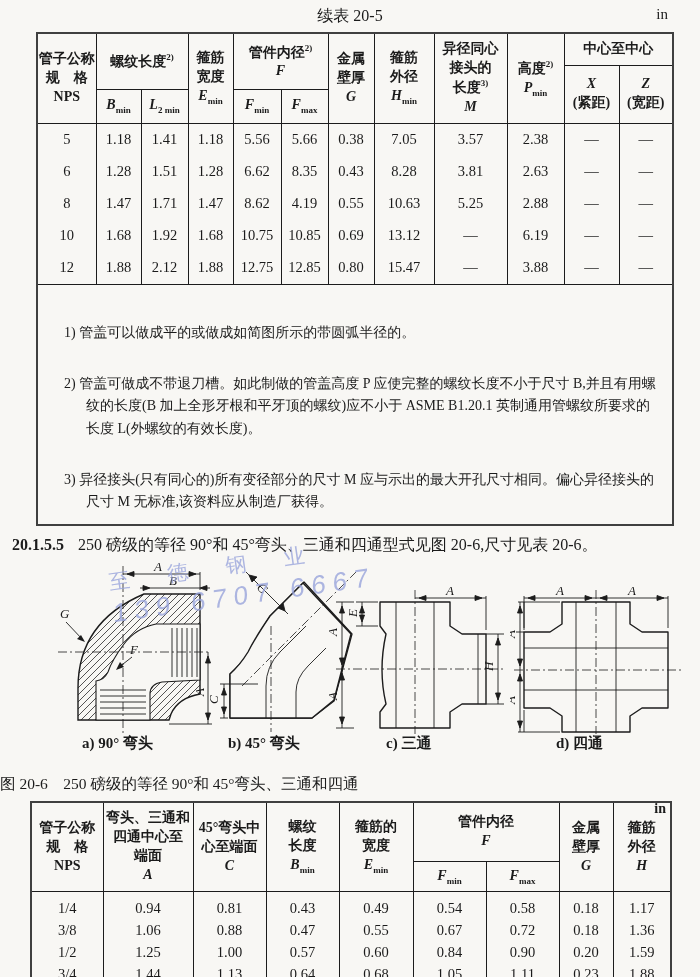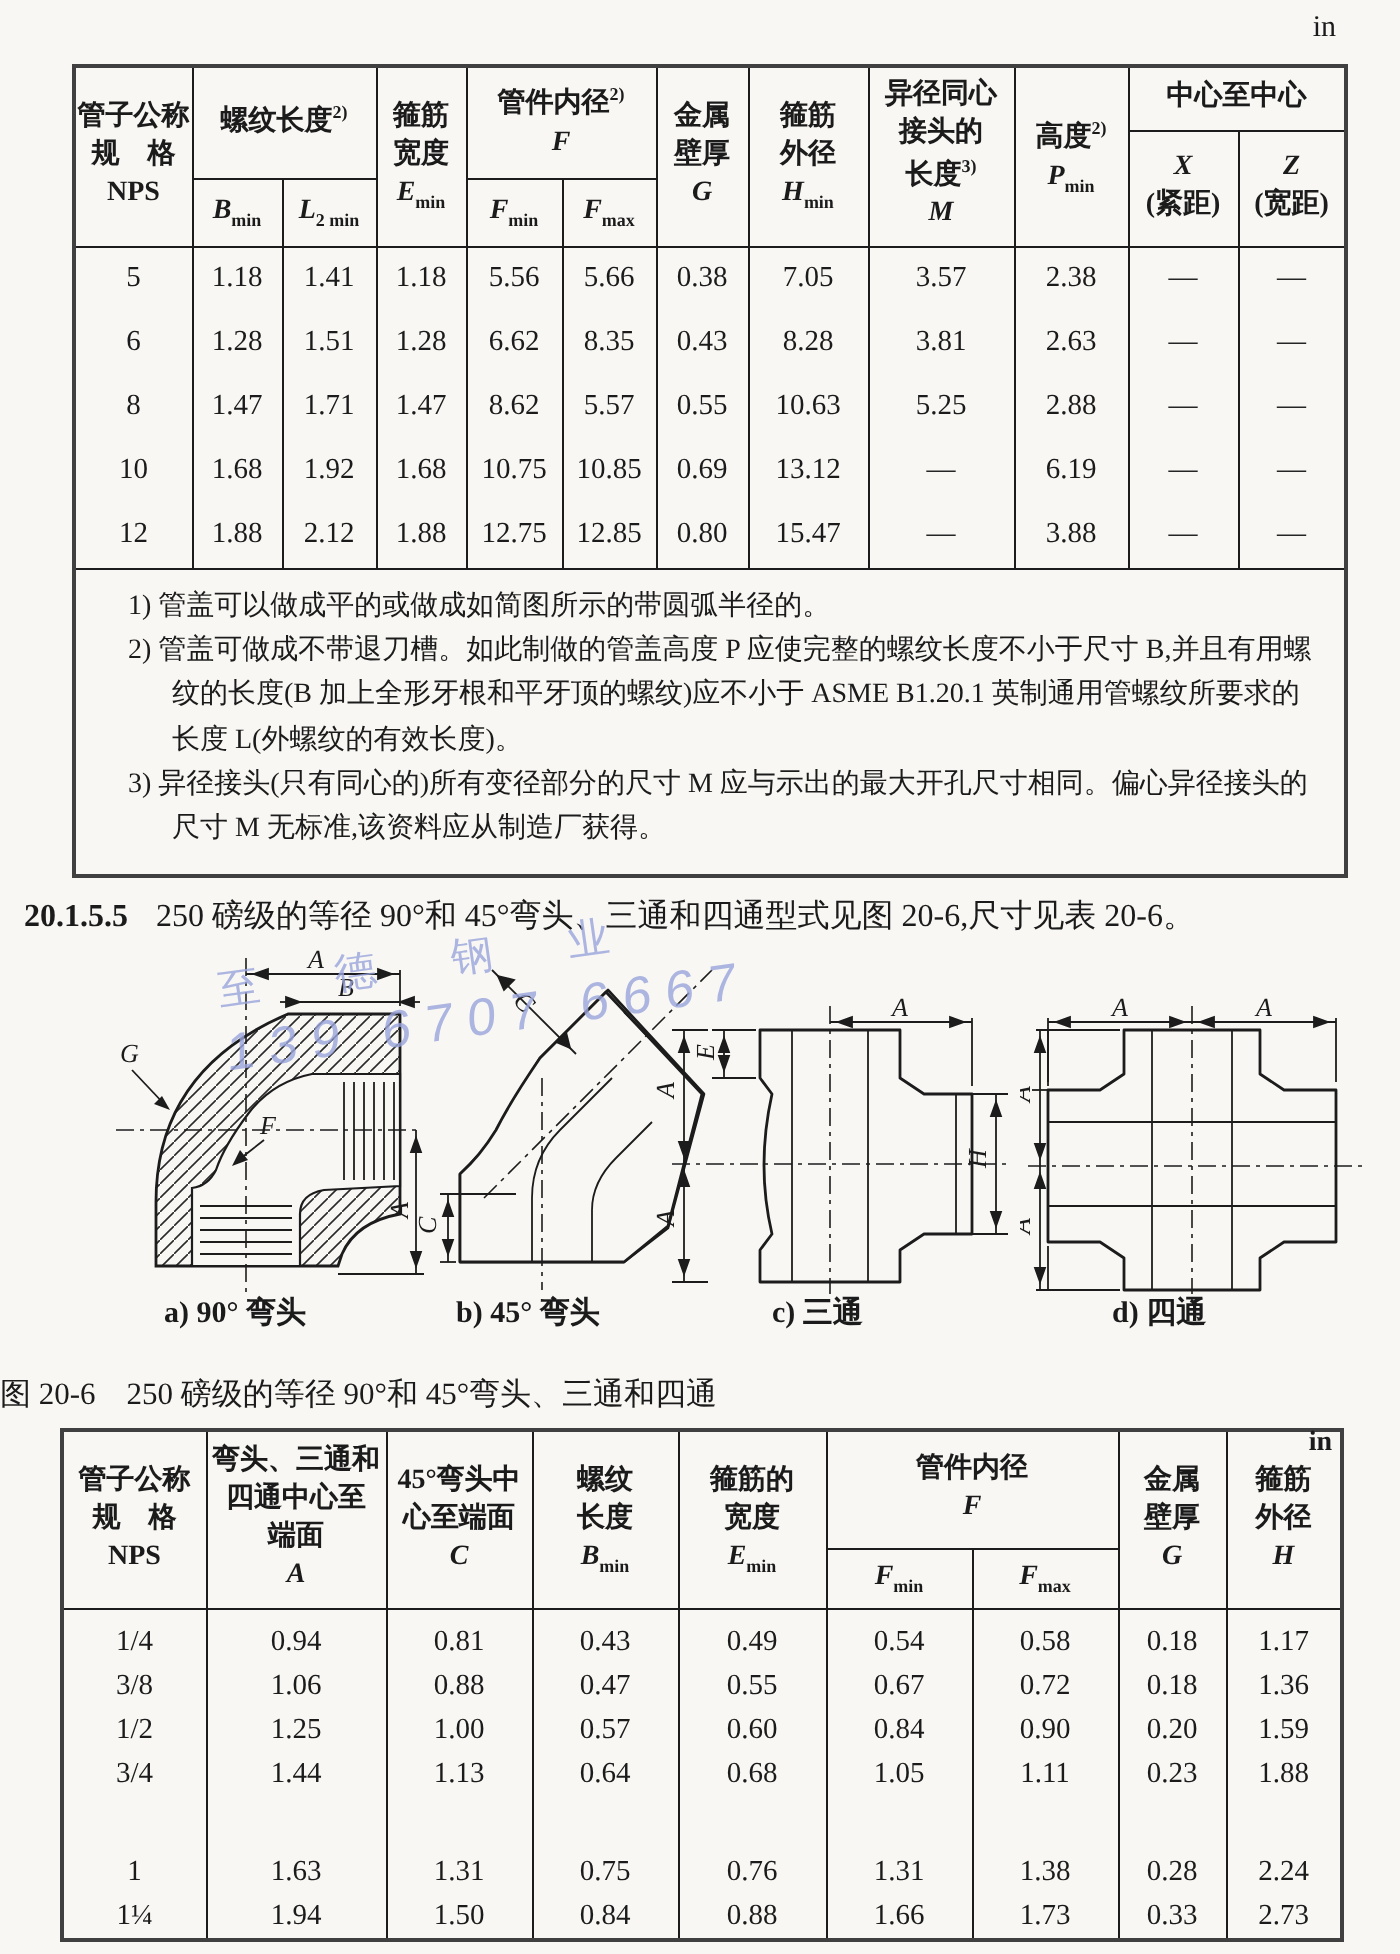--- a/index.html
+++ b/index.html
@@ -50,20 +50,21 @@
   tr.notes-row td{
     border-top:1.4px solid #1c1c1c;
     text-align:left;
     padding:8px 14px 10px 26px;
     font-size:14px;
   }
   .note-line{
     padding-left:22px;
     text-indent:-22px;
     line-height:1.6;
+    margin-top:29px;
   }
   .section-line{
     margin:9px 0 2px 12px;
     font-size:16px;
   }
   .section-line b{margin-right:14px;}
 
   .figarea{position:relative;height:212px;margin-top:2px;}
   .figarea svg{position:absolute;}
   .diagcap{position:absolute;font-size:15px;font-weight:bold;white-space:nowrap;}
@@ -88,20 +89,21 @@
   .ln{stroke:#1c1c1c;stroke-width:1.3;fill:none;}
   .thin{stroke:#1c1c1c;stroke-width:0.9;fill:none;}
   .cl{stroke:#1c1c1c;stroke-width:0.8;fill:none;stroke-dasharray:9 3 2 3;}
   .dim{stroke:#1c1c1c;stroke-width:0.9;fill:none;}
   .dimtxt{font-family:"Liberation Serif",serif;font-style:italic;font-size:13px;fill:#1b1b1b;}
 </style>
 </head>
 <body>
 
 <div class="topline">
+  <div class="cap">续表 20-5</div>
   <div class="unit">in</div>
 </div>
 
 <table class="dtable" id="table1">
   <colgroup>
     <col style="width:59px">
       <col style="width:45px">
       <col style="width:47px">
       <col style="width:45px">
     <col style="width:48px">
@@ -186,21 +188,21 @@
         <td>2.63</td>
         <td>—</td>
         <td>—</td>
       </tr>
       <tr>
         <td>8</td>
         <td>1.47</td>
         <td>1.71</td>
         <td>1.47</td>
         <td>8.62</td>
-        <td>5.57</td>
+        <td>4.19</td>
         <td>0.55</td>
         <td>10.63</td>
         <td>5.25</td>
         <td>2.88</td>
         <td>—</td>
         <td>—</td>
       </tr>
       <tr>
         <td>10</td>
         <td>1.68</td>

